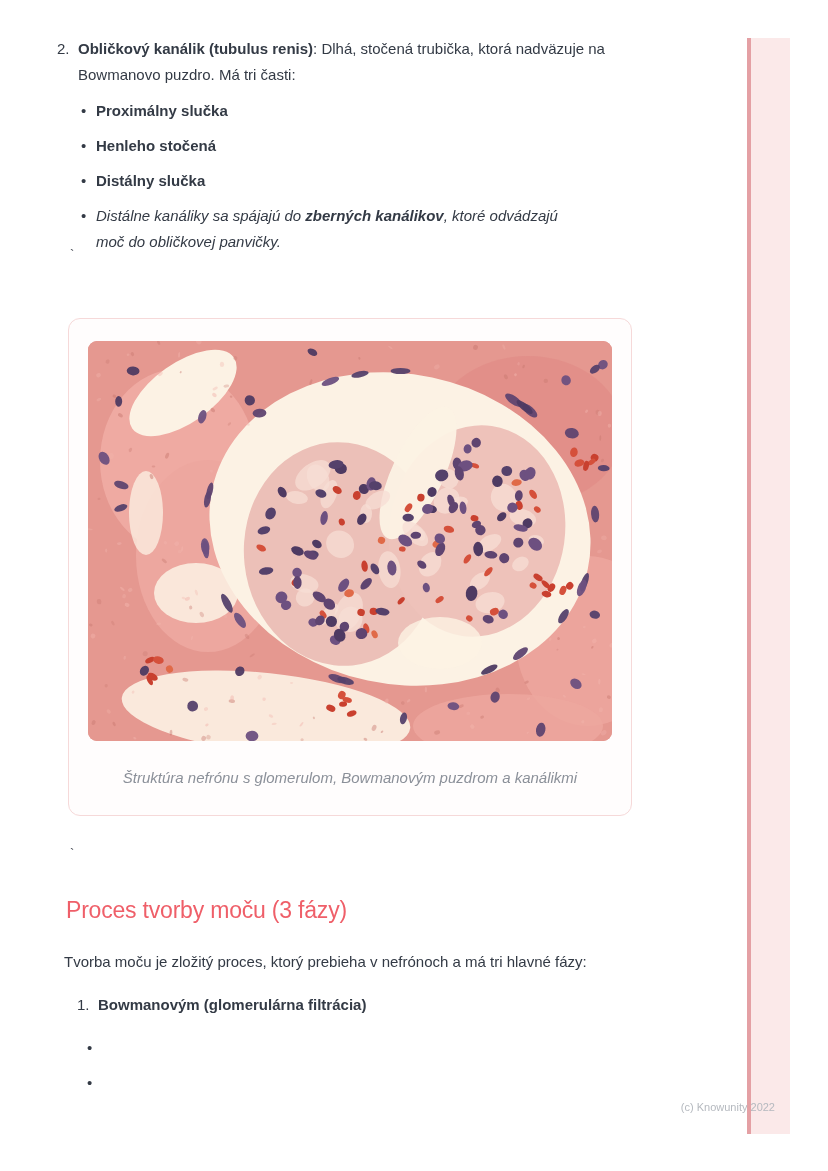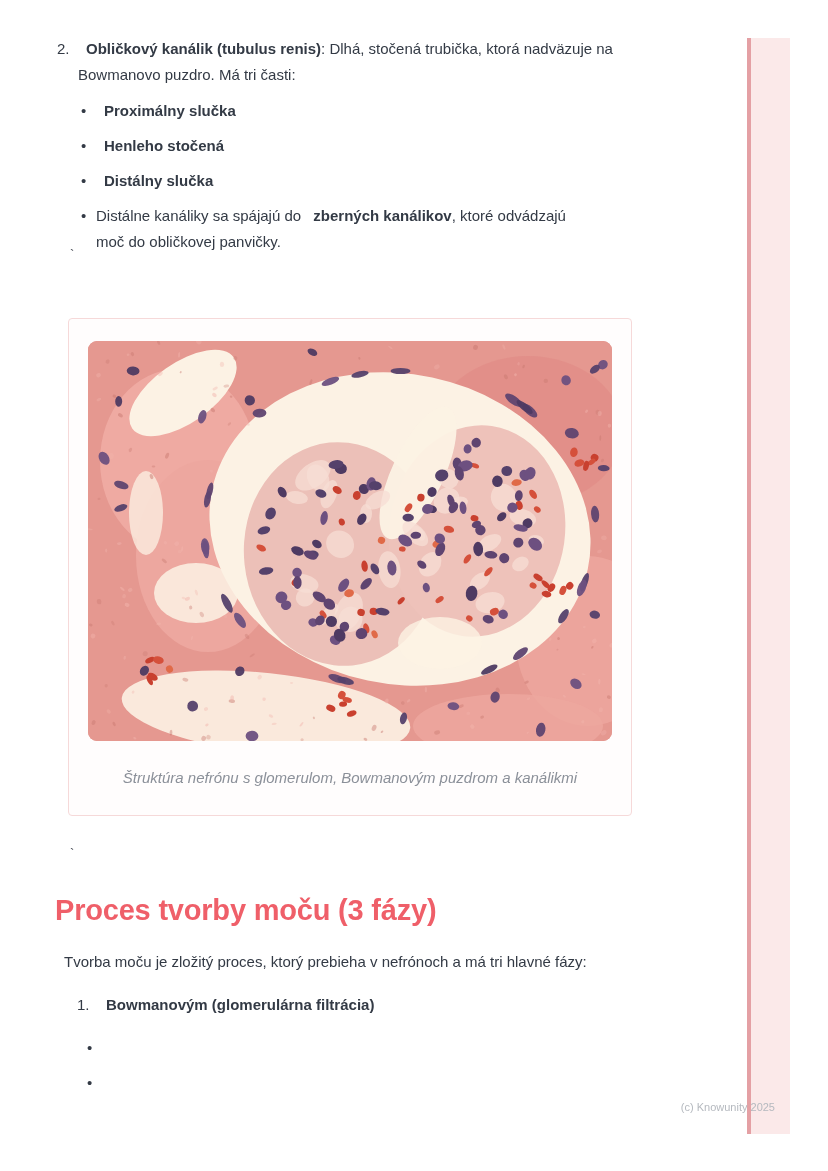--- a/index.html
+++ b/index.html
@@ -6,46 +6,46 @@
     --text:#333a45; --heading:#ef5f69; --caption:#8b9099;
     --card-border:#f6d9d9; --bar-dark:#e4a0a4; --bar-light:#fbe9e9; --watermark:#b5b9bf;
   }
   html,body{margin:0;padding:0;}
   body{
     width:828px;height:1171px;position:relative;background:#ffffff;overflow:hidden;
     font-family:"Liberation Sans","DejaVu Sans",sans-serif;color:var(--text);
     font-size:15px;line-height:26px;
   }
   .abs{position:absolute;}
-  b,.b{font-weight:700;margin-left:8px;}
+  b,.b{font-weight:700;}
   
   .olrow{display:flex;align-items:flex-start;}
   .olnum{flex:0 0 21px;}
   .oltext{flex:1;}
   
   ul.blts{list-style:none;margin:10px 0 0 0;padding:0;}
   ul.blts li{display:flex;margin:0 0 9px 0;}
   .dot{flex:0 0 15px;font-size:15px;}
   #blk-tubule{top:36px;left:57px;width:556px;}
   #blk-tubule .oltext{max-width:535px;}
   #blk-tubule ul.blts{margin-left:24px;}
-  #blk-tubule .wrapnarrow{max-width:482px;}
+  #blk-tubule .wrapnarrow{max-width:482px;font-style:italic;}
   .tick{font-size:13px;color:#4a4f58;}
   #tick1{top:242px;left:70px;}
   #tick2{top:841px;left:70px;}
   
   #card{
     top:318px;left:68px;width:564px;height:498px;background:#fffdfd;
-    border:1px solid var(--card-border);border-radius:4px;box-sizing:border-box;
+    border:1px solid var(--card-border);border-radius:12px;box-sizing:border-box;
   }
   #histo-wrap{position:absolute;top:22px;left:19px;width:524px;height:400px;border-radius:9px;overflow:hidden;background:#e59890;}
   #histo-wrap svg{display:block;}
   #caption{position:absolute;top:446px;left:0;width:100%;text-align:center;font-style:italic;color:var(--caption);font-size:15px;}
   
-  #heading{top:895px;left:55px;font-size:29px;line-height:30px;font-weight:700;color:var(--heading);letter-spacing:-0.2px;}
+  #heading{top:895px;left:66px;font-size:23px;line-height:30px;font-weight:400;color:var(--heading);letter-spacing:-0.2px;}
   #intro{top:949px;left:64px;width:620px;}
   #blk-filtracia{top:992px;left:77px;width:600px;}
   #blk-filtracia ul.blts{margin-left:10px;margin-top:17px;}
   #blk-filtracia .dot{flex:0 0 14px;}
   #blk-filtracia .wrapnarrow{max-width:478px;}
   
   #sidebar{left:747px;top:38px;width:43px;height:1096px;z-index:1;}
   #sidebar .dark{position:absolute;left:0;top:0;width:4px;height:100%;background:var(--bar-dark);}
   #sidebar .light{position:absolute;left:4px;top:0;width:39px;height:100%;background:var(--bar-light);}
   #watermark{top:1100px;right:53px;font-size:11px;line-height:14px;color:var(--watermark);z-index:2;}
@@ -449,13 +449,13 @@
       <span class="dot">•</span>
     </li>
   </ul>
 </div>
 
 <div class="abs" id="sidebar">
   <div class="dark"></div>
   <div class="light"></div>
 </div>
 
-<div class="abs" id="watermark">(c) Knowunity 2025</div>
+<div class="abs" id="watermark">(c) Knowunity 2022</div>
 
 </body></html>

